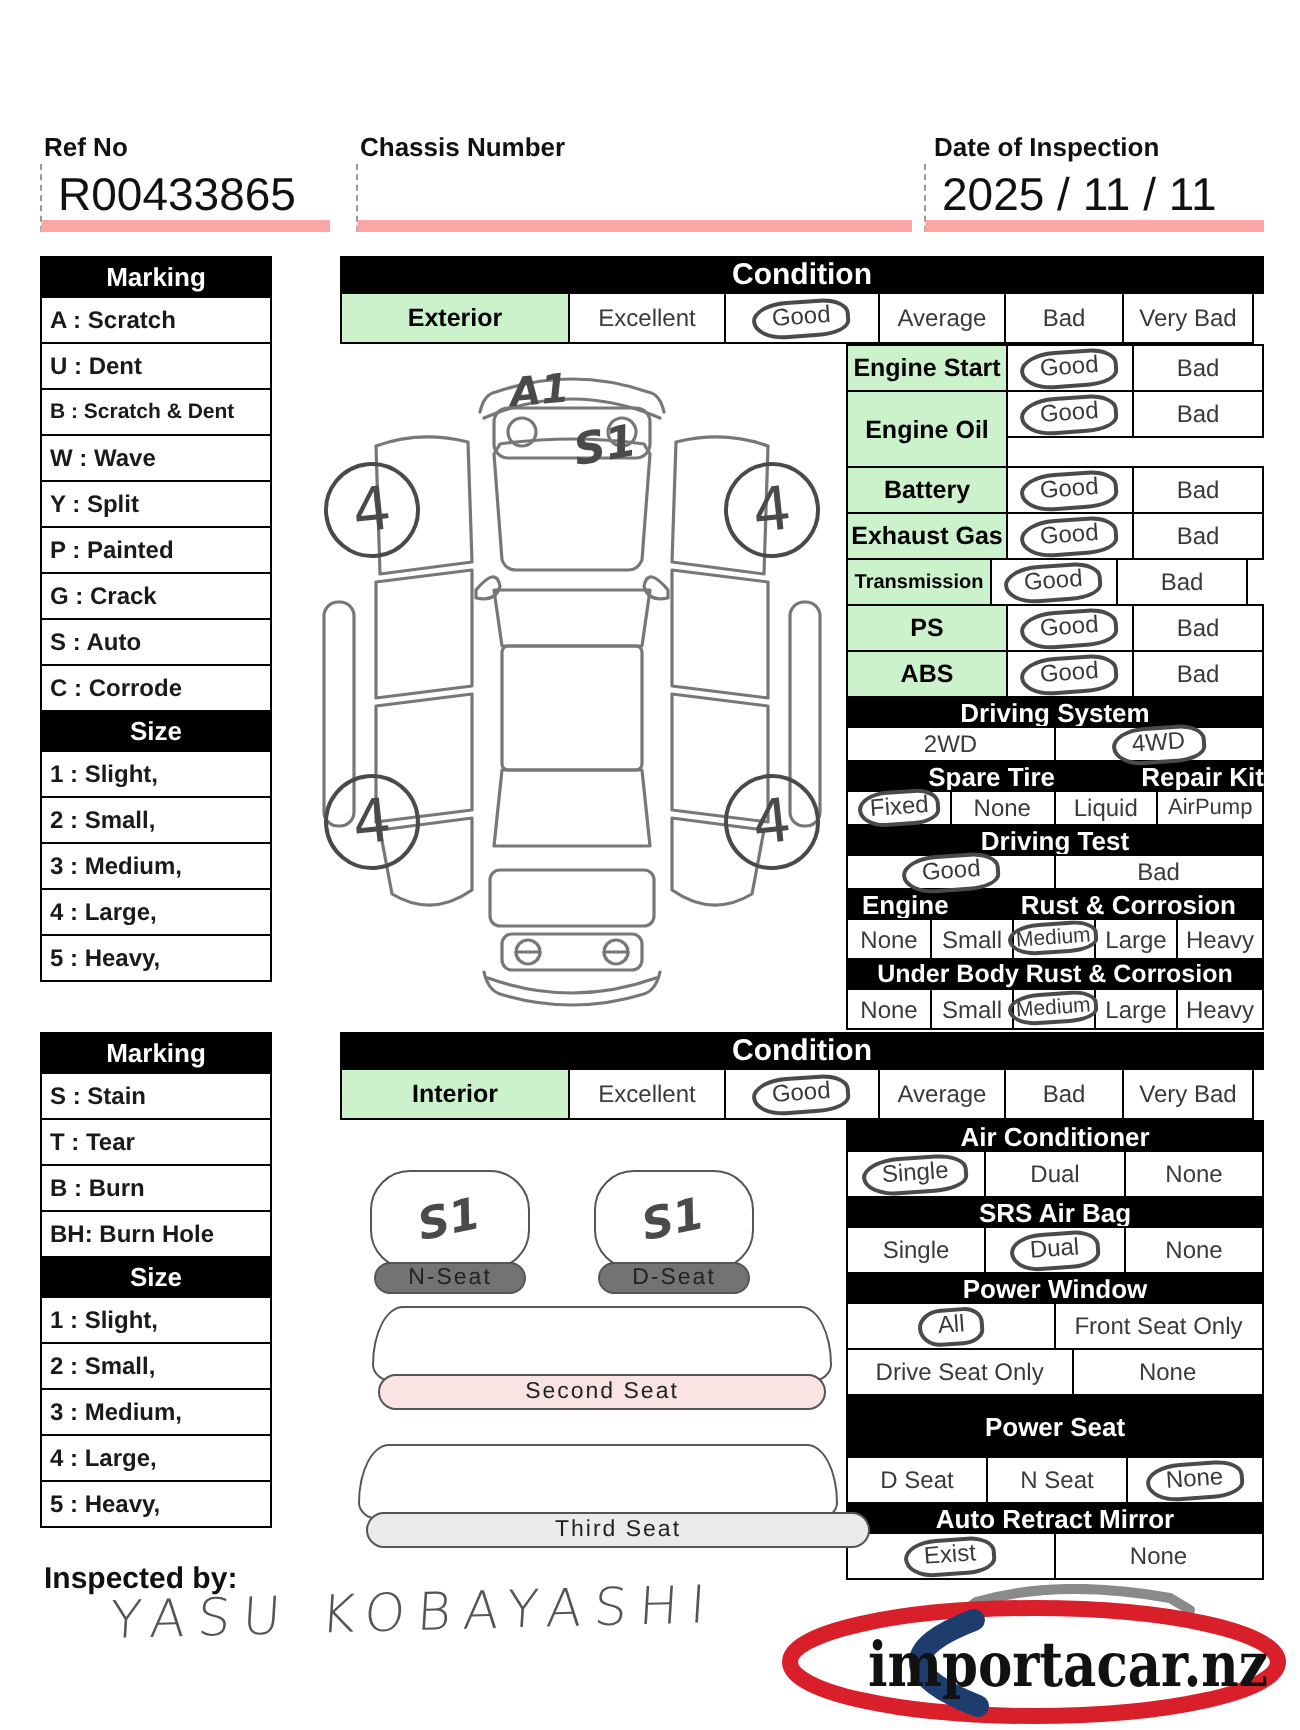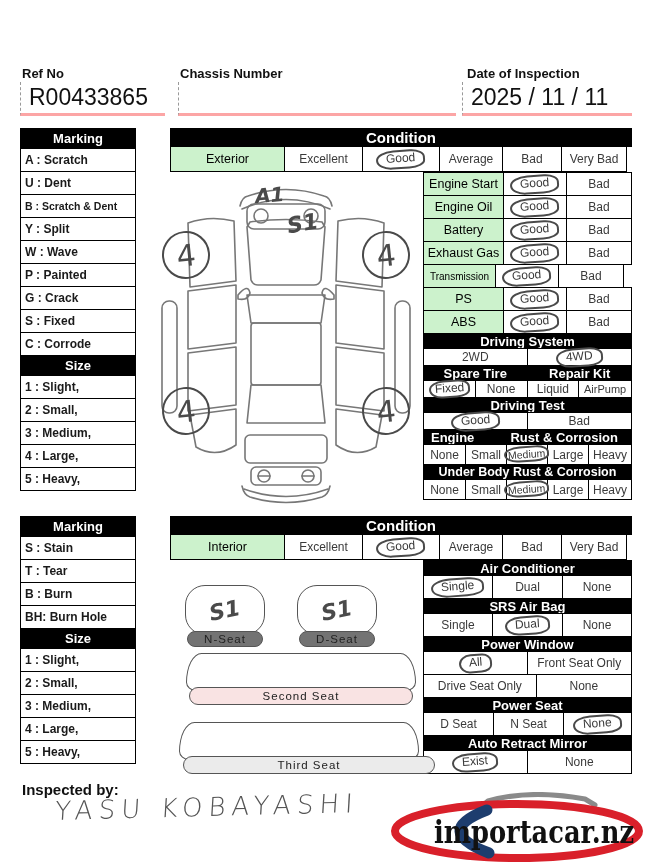--- a/index.html
+++ b/index.html
@@ -1,30 +1,30 @@
 <!DOCTYPE html>
 <html><head>
 <meta charset="utf-8">
 <style>
   html,body{margin:0;padding:0;background:#fff}
   .page{position:relative;width:650px;height:865px;background:#fff;font-family:"Liberation Sans",sans-serif;color:#111;overflow:hidden}
   .abs{position:absolute}
   .title{top:10px;left:0;width:650px;text-align:center;font-size:28px;font-weight:900;letter-spacing:1px;word-spacing:26px;color:#000}
   .flabel{font-size:13px;font-weight:bold;color:#111}
   .fvalue{font-size:23px;color:#111}
-  .fieldbox{border-left:1px dashed #999;border-bottom:3px solid #fca5a5;box-sizing:border-box;padding:2px 0 0 8px}
+  .fieldbox{border-left:1px dashed #999;border-bottom:6px solid #fca5a5;box-sizing:border-box;padding:2px 0 0 8px}
   .stack>*+*{margin-top:-1px}
   .row{display:flex}
   .row>*+*{margin-left:-1px}
   .cell{box-sizing:border-box;border:1px solid #000;background:#fff;display:flex;align-items:center;justify-content:center;font-size:12px;color:#3a3a3a}
-  .lab{font-weight:normal;color:#000;font-size:12.5px}
+  .lab{font-weight:bold;color:#000;font-size:12.5px}
   .green{background:#ccf2cc}
   .bar{background:#000;color:#fff;display:flex;align-items:center;justify-content:center;font-weight:bold;font-size:13px;box-sizing:border-box}
   .bar.split{justify-content:space-between;padding:0 14px 0 8px}
-  .bar .half{flex:1;text-align:center}
+  .bar .half{flex:1;text-align:right}
   .lrow{box-sizing:border-box;border:1px solid #000;height:24px;display:flex;align-items:center;padding-left:4px;font-size:12px;color:#1a1a1a;background:#fff;font-weight:bold}
   .oval{display:inline-block;border:2.6px solid #4a4a4a;border-radius:55% 45% 50% 50% / 75% 65% 60% 80%;padding:0 8px 1px;transform:rotate(-4deg);line-height:1.15}
   .hand{color:#4a4a4a;font-family:"DejaVu Sans",sans-serif;font-style:italic;font-weight:bold}
   .wheelmark{width:48px;height:48px;border:2.6px solid #4a4a4a;border-radius:50%;display:flex;align-items:center;justify-content:center;font-size:30px;color:#4a4a4a;font-family:"DejaVu Sans",sans-serif;transform:rotate(-6deg);box-sizing:border-box;background:transparent}
   .seatback{border:1.7px solid #555;background:#fff;box-sizing:border-box;display:flex;align-items:center;justify-content:center}
   .seatlabel{border:1.5px solid #555;background:#737373;box-sizing:border-box;display:flex;align-items:center;justify-content:center;font-size:11.5px;color:#222;border-radius:8px;letter-spacing:1px}
   .sig{font-size:26px;letter-spacing:6px;color:#555;font-family:"DejaVu Sans",sans-serif;transform:rotate(-1.5deg) skewX(-5deg);font-weight:300}
   .phone{font-size:21px;color:#000;letter-spacing:.5px}
   svg{display:block}
 </style>
@@ -38,25 +38,25 @@
   <div class="abs flabel" style="left:180px;top:66px">Chassis Number</div>
   <div class="abs fieldbox fvalue" style="left:178px;top:82px;width:278px;height:34px"></div>
   <div class="abs flabel" style="left:467px;top:66px">Date of Inspection</div>
   <div class="abs fieldbox fvalue" style="left:462px;top:82px;width:170px;height:34px">2025 / 11 / 11</div>
 
   <div class="abs stack" style="left:20px;top:128px;width:116px">
     <div class="bar" style="height:21px">Marking</div>
     <div class="lrow">A : Scratch</div>
     <div class="lrow">U : Dent</div>
     <div class="lrow" style="font-size:10.5px">B : Scratch &amp; Dent</div>
+    <div class="lrow">W : Wave</div>
     <div class="lrow">Y : Split</div>
-    <div class="lrow">W : Wave</div>
     <div class="lrow">P : Painted</div>
     <div class="lrow">G : Crack</div>
-    <div class="lrow">S : Fixed</div>
+    <div class="lrow">S : Auto</div>
     <div class="lrow">C : Corrode</div>
     <div class="bar" style="height:21px">Size</div>
     <div class="lrow">1 : Slight,</div>
     <div class="lrow">2 : Small,</div>
     <div class="lrow">3 : Medium,</div>
     <div class="lrow">4 : Large,</div>
     <div class="lrow">5 : Heavy,</div>
   </div>
 
   <div class="abs stack" style="left:170px;top:128px;width:462px">
@@ -75,21 +75,21 @@
 
   <div class="abs stack" style="left:423px;top:172px;width:209px">
     <div class="row">
         <div class="cell green lab" style="width:81px;height:24px">Engine Start</div>
         <div class="cell" style="width:64px;height:24px">
           <span class="oval">Good</span>
         </div>
         <div class="cell" style="width:66px;height:24px">Bad</div>
       </div>
     <div class="row">
-        <div class="cell green lab" style="width:81px;height:24px">Engine Oil</div>
+        <div class="cell green lab" style="width:81px;height:39px">Engine Oil</div>
         <div class="cell" style="width:64px;height:24px">
           <span class="oval">Good</span>
         </div>
         <div class="cell" style="width:66px;height:24px">Bad</div>
       </div>
     <div class="row">
         <div class="cell green lab" style="width:81px;height:24px">Battery</div>
         <div class="cell" style="width:64px;height:24px">
           <span class="oval">Good</span>
         </div>
@@ -270,21 +270,21 @@
         <div class="cell" style="width:105px;height:24px">
           <span class="oval">All</span>
         </div>
         <div class="cell" style="width:106px;height:24px">Front Seat Only</div>
       </div>
     <div class="row">
         <div class="cell" style="width:125px;height:24px">Drive Seat Only</div>
         <div class="cell" style="width:106px;height:24px">None</div>
       </div>
 
-    <div class="bar" style="height:16px">Power Seat</div>
+    <div class="bar" style="height:32px">Power Seat</div>
     <div class="row">
         <div class="cell" style="width:71px;height:24px">D Seat</div>
         <div class="cell" style="width:71px;height:24px">N Seat</div>
         <div class="cell" style="width:69px;height:24px">
           <span class="oval">None</span>
         </div>
       </div>
 
     <div class="bar" style="height:16px">Auto Retract Mirror</div>
     <div class="row">

